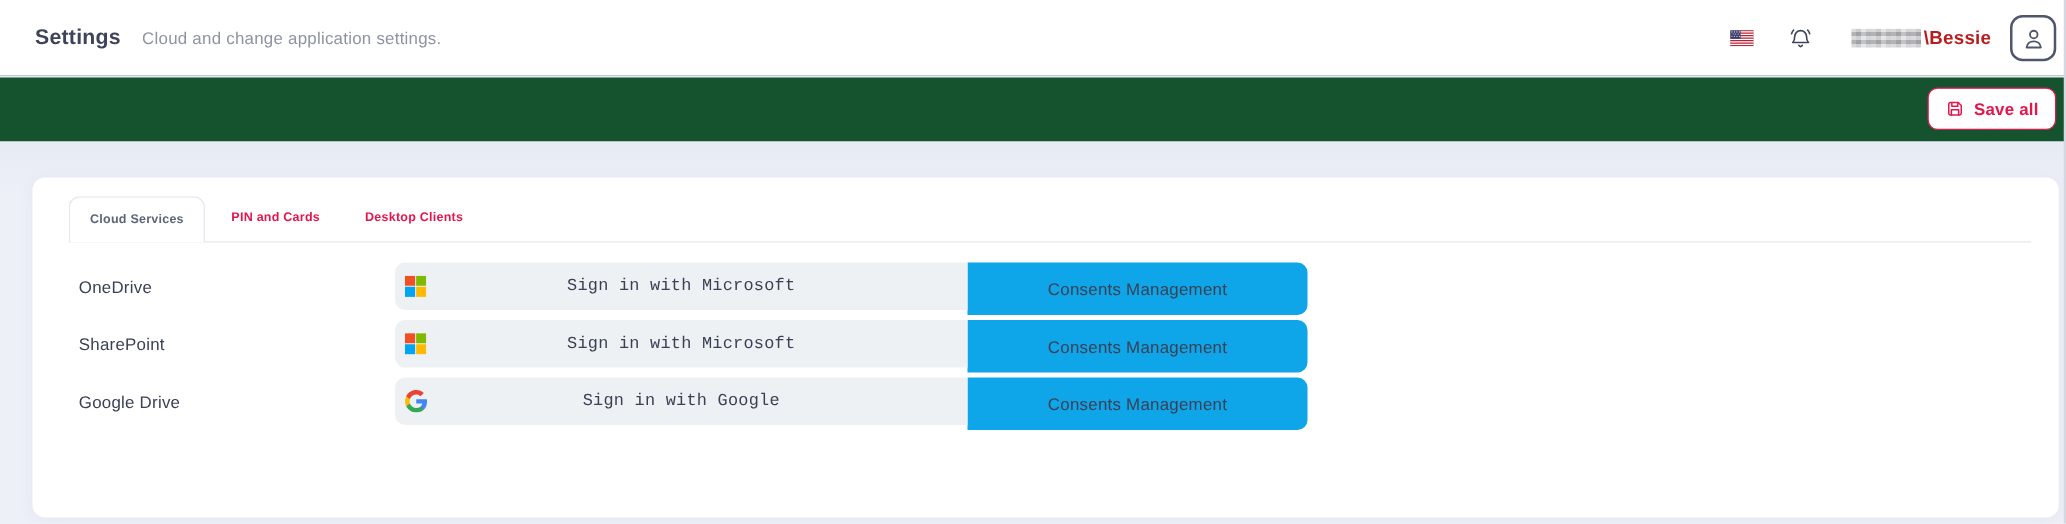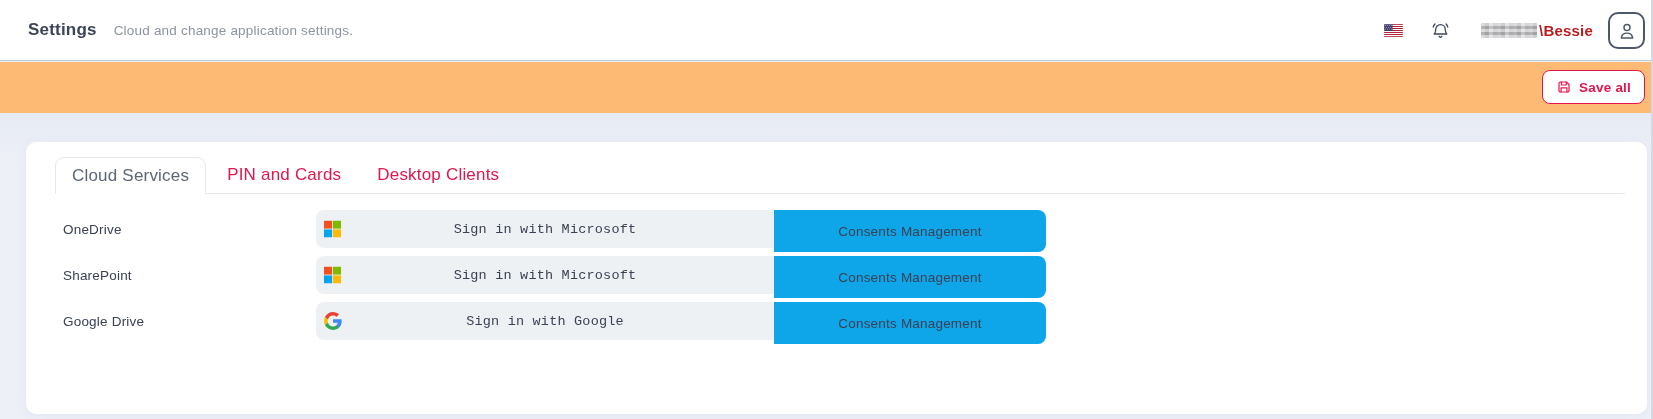--- a/index.html
+++ b/index.html
@@ -50,21 +50,21 @@
     width: 37px; height: 37px; margin-right: 2px;
     border: 2px solid #4e576c; border-radius: 10px;
     background: #ffffff; color: #4e576c;
     display: flex; align-items: center; justify-content: center;
     cursor: pointer; padding: 0;
   }
 
   
   .toolbar {
     position: absolute; top: 62px; left: 0; right: 0; height: 51px;
-    background: #fdba74;
+    background: #14532d;
     z-index: 2;
   }
   .save-all-btn {
     position: absolute; right: 8px; top: 8px; height: 34px;
     display: flex; align-items: center; gap: 7px;
     padding: 0 13px;
     background: #ffffff;
     border: 1.5px solid #e3164c; border-radius: 8px;
     color: #e3164c; font-size: 13.5px; font-weight: 600;
     font-family: inherit; letter-spacing: 0.2px;
@@ -85,21 +85,21 @@
   
   .tab-bar {
     display: flex; align-items: flex-end;
     margin: 14px 22px 0 29px;
     height: 38px;
     border-bottom: 1px solid #e4e7ee;
   }
   .tab {
     display: flex; align-items: center; height: 37px;
     padding: 0 15px;
-    font-size: 17px; font-weight: 400;
+    font-size: 10px; font-weight: 700;
     color: #e3164c;
     cursor: pointer; white-space: nowrap;
   }
   .tab.active {
     background: #ffffff;
     border: 1px solid #e4e7ee;
     border-bottom: 1px solid #ffffff;
     border-radius: 9px 9px 0 0;
     margin-bottom: -1px;
     color: #5d6677;

